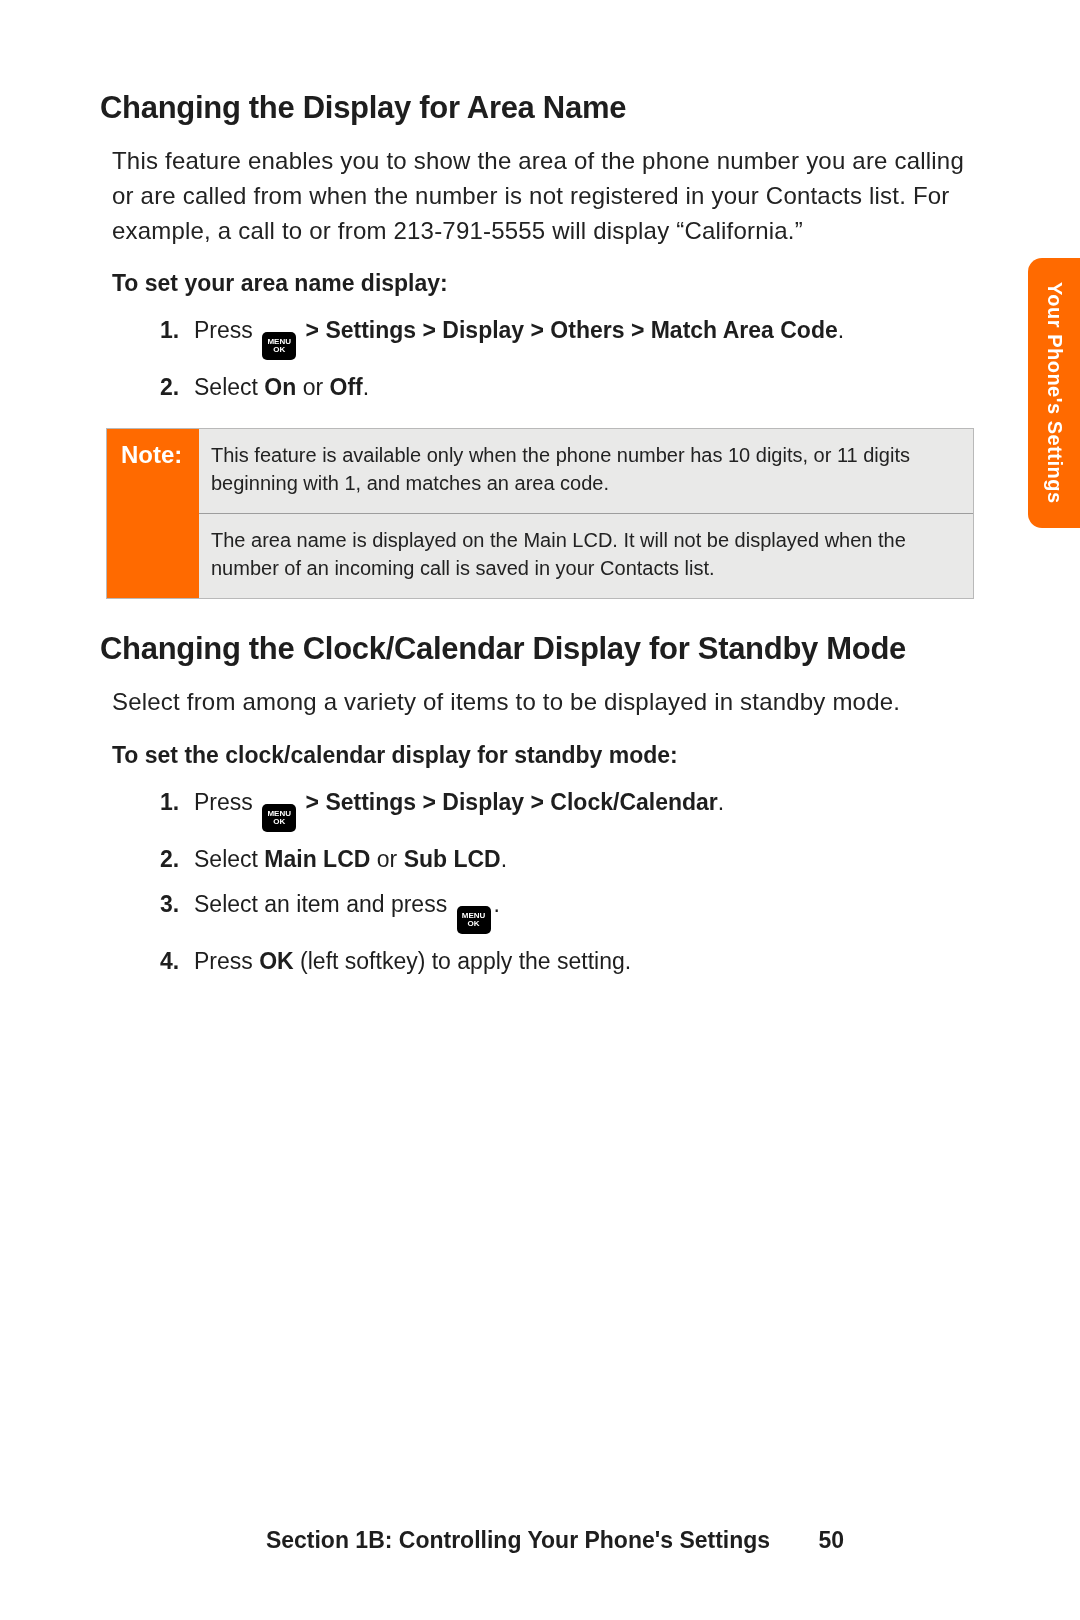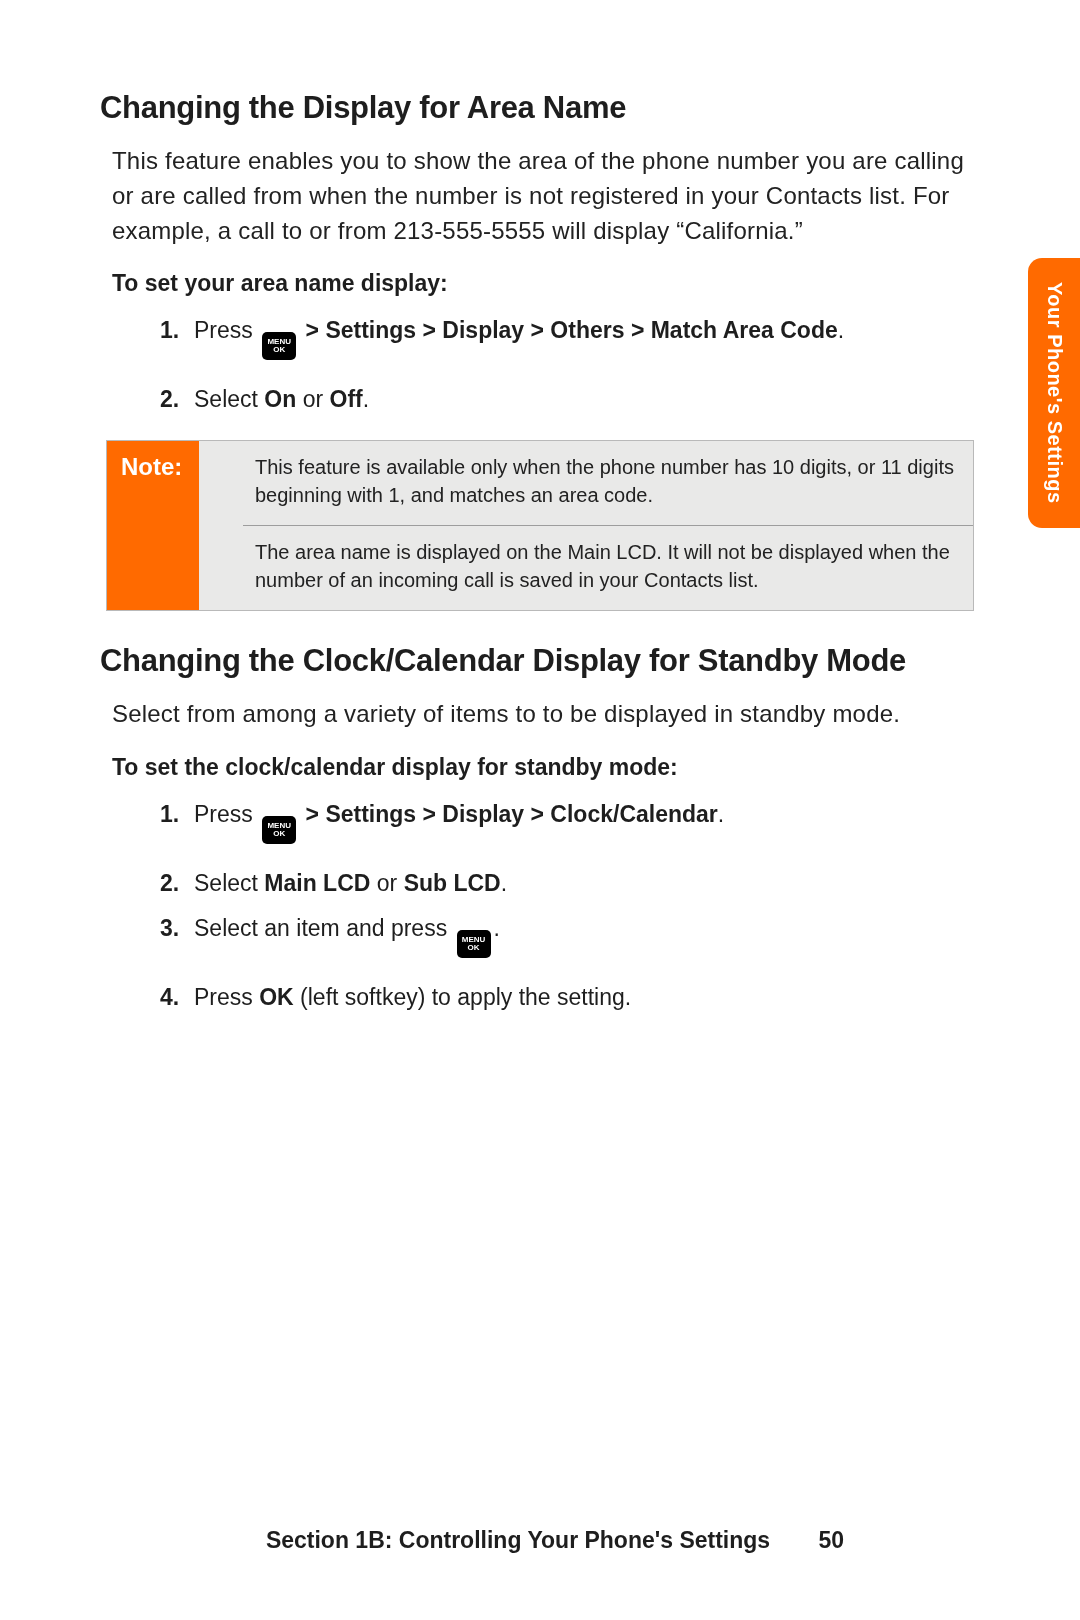--- a/index.html
+++ b/index.html
@@ -18,52 +18,52 @@
   p.body { font-size: 24px; line-height: 1.45; margin: 0 0 22px 12px; color: #222; letter-spacing: 0.2px; }
   .sub-head { font-size: 23px; font-weight: 800; margin: 0 0 16px 12px; }
   ol.steps { list-style: none; margin: 0 0 22px 60px; }
   ol.steps > li { font-size: 23px; line-height: 1.55; margin-bottom: 10px; display: flex; }
   ol.steps > li .num { font-weight: 800; min-width: 34px; }
   ol.steps > li .txt { flex: 1; }
   .b { font-weight: 800; }
   .menu-icon {
     display: inline-flex; flex-direction: column; align-items: center; justify-content: center;
     width: 34px; height: 28px; background: #000000; color: #ffffff; border-radius: 5px;
-    font-size: 8px; font-weight: 700; line-height: 1; vertical-align: -6px; margin: 12px 3px;
+    font-size: 8px; font-weight: 700; line-height: 1; vertical-align: -6px; margin: 0 3px;
     padding: 2px 0;
   }
   .menu-icon .l1 { font-size: 8px; }
   .menu-icon .l2 { font-size: 8px; }
   .note-box {
     display: flex; border: 1px solid #b9b9b9; background: #e9e9e8; margin: 6px 6px 32px 6px;
   }
   .note-left {
     background: #ff6a00; color: #ffffff; font-weight: 800; font-size: 24px;
     padding: 12px 14px 0 14px; min-width: 92px;
   }
-  .note-right { flex: 1; margin-left: 44px; }
+  .note-right { flex: 1; }
   .note-cell { font-size: 20px; line-height: 1.4; padding: 12px 18px 16px 12px; color: #222; }
   .note-cell + .note-cell { border-top: 1px solid #9d9d9d; }
   .footer {
     position: absolute; bottom: 66px; left: 15px; width: 100%; text-align: center;
     font-size: 23px; font-weight: 800;
   }
   .footer .pnum { display: inline-block; margin-left: 42px; }
 </style>
 </head>
 <body>
 
 <div class="page">
 
   <div class="side-tab">
     <span>Your Phone's Settings</span>
   </div>
 
   <h2 class="section-heading">Changing the Display for Area Name</h2>
-  <p class="body">This feature enables you to show the area of the phone number you are calling or are called from when the number is not registered in your Contacts list. For example, a call to or from 213-555-5555 will display “California.”</p>
+  <p class="body">This feature enables you to show the area of the phone number you are calling or are called from when the number is not registered in your Contacts list. For example, a call to or from 213-791-5555 will display “California.”</p>
   <div class="sub-head">To set your area name display:</div>
 
   <ol class="steps">
     <li>
       <span class="num">1.</span>
       <span class="txt">
         <span>Press </span><span class="menu-icon">
             <span class="l1">MENU</span>
             <span class="l2">OK</span>
           </span><span class="b"> &gt; Settings &gt; Display &gt; Others &gt; Match Area Code</span><span>.</span>

